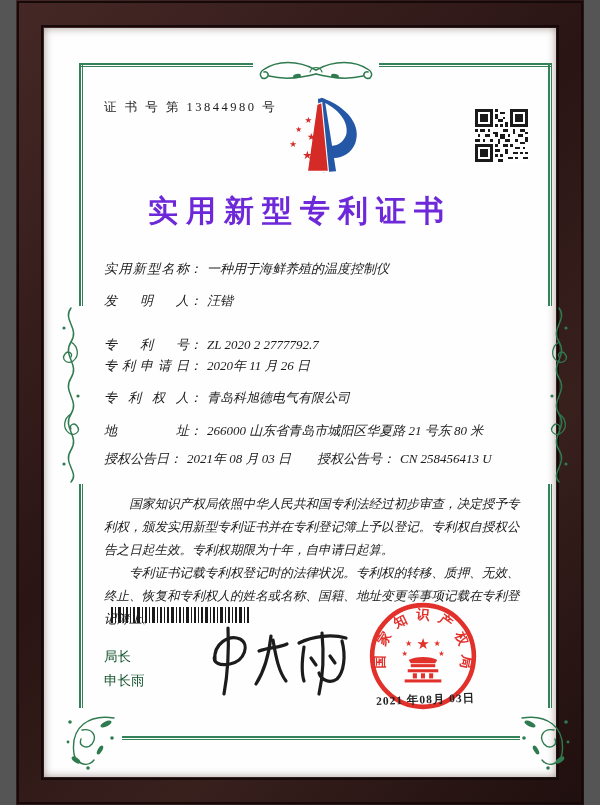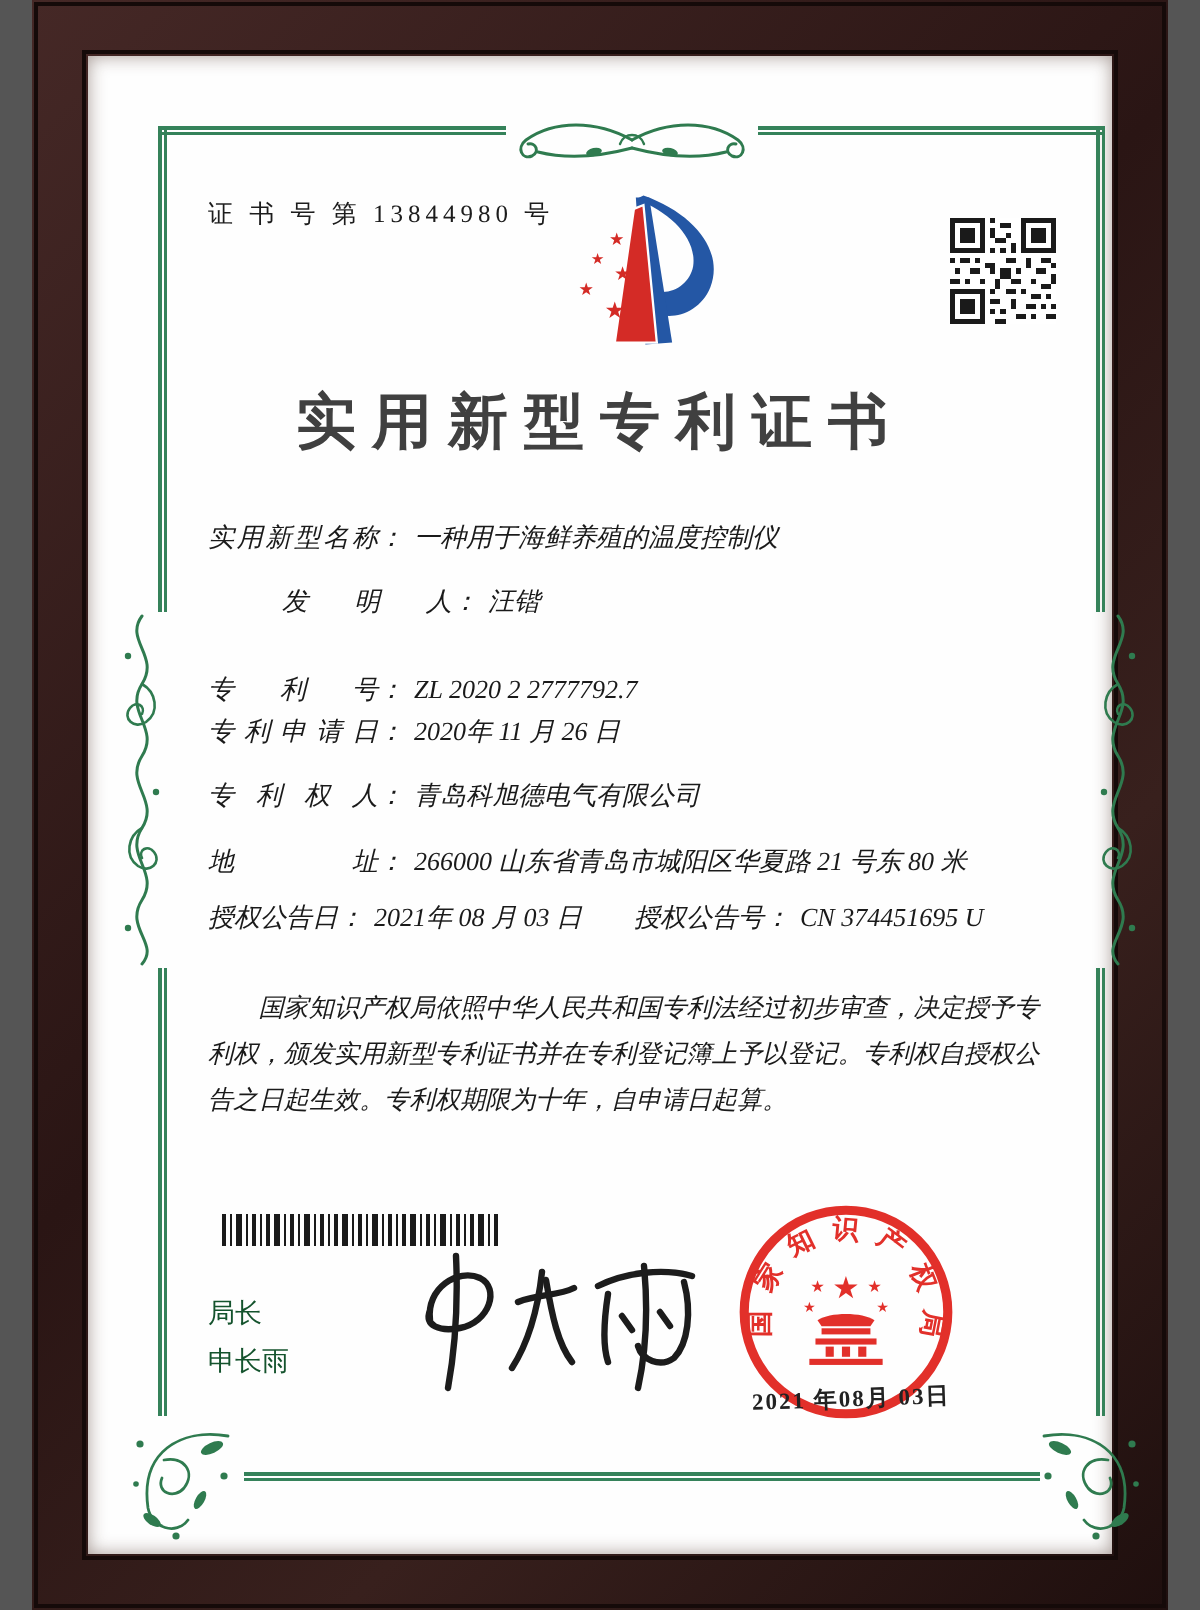--- a/index.html
+++ b/index.html
@@ -23,21 +23,21 @@
     background:linear-gradient(to bottom,#35825a 0,#35825a 2px,transparent 2px,transparent 3.2px,#35825a 3.2px,#35825a 4.3px,transparent 4.3px); }
   .vline { position:absolute; width:5px;
     background:linear-gradient(to right,#35825a 0,#35825a 2px,transparent 2px,transparent 3.2px,#35825a 3.2px,#35825a 4.3px,transparent 4.3px); }
   .orn { position:absolute; color:#2f7b4f; }
   .orn svg { display:block; }
   
   .certno { position:absolute; left:88px; top:99px; font-size:12.5px; letter-spacing:2.5px; color:#1c1c1c; }
   .logo { position:absolute; left:252px; top:92px; width:96px; height:86px; }
   .qr { position:absolute; left:459px; top:109px; width:53px; height:53px; }
   .title { position:absolute; left:0; top:191px; width:100%; text-align:center;
-    font-size:30px; font-weight:700; letter-spacing:8px; color:#404040; }
+    font-size:30px; font-weight:700; letter-spacing:8px; color:#6d28d9; }
   .fields { position:absolute; left:88px; top:254px; width:430px; font-size:13px; color:#1a1a1a; }
   .frow { position:absolute; left:0; white-space:nowrap;font-style:italic; }
   .lbl { display:inline-block; width:85px; text-align:justify; text-align-last:justify; text-justify:inter-character; vertical-align:bottom; }
   .lbl2 { display:inline-block; vertical-align:bottom; }
   .val { padding-left:5px; }
   .grantno { position:absolute; left:213px; top:0; white-space:nowrap; }
   .body-text { position:absolute; left:88px; top:471px; width:426px;
     font-size:12.6px; line-height:23px; color:#1a1a1a; font-style:italic;margin-top:22px; }
   .body-text p { text-indent:2em; }
   .barcode { position:absolute; left:95px; top:607px; width:140px; height:16px; }
@@ -162,33 +162,34 @@
                  M8,16h2v1h-2z M12,16h1v2h-1z M15,17h2v1h-2z M18,17h1v1h-1z M20,17h1v1h-1z
                  M8,18h1v1h-1z M10,18h1v1h-1z M13,19h2v1h-2z M16,19h1v1h-1z M19,19h2v1h-2z M9,20h2v1h-2z"></path>
       </g>
     </svg>
   </div>
 
   <div class="title">实用新型专利证书</div>
 
   <div class="fields">
     <div class="frow" style="top:6px;"><span class="lbl">实用新型名称</span><span>：</span><span class="val">一种用于海鲜养殖的温度控制仪</span></div>
-    <div class="frow" style="top:38px;margin-left:37px;"><span class="lbl">发明人</span><span>：</span><span class="val">汪锴</span></div>
+    <div class="frow" style="top:38px;"><span class="lbl">发明人</span><span>：</span><span class="val">汪锴</span></div>
     <div class="frow" style="top:82px;"><span class="lbl">专利号</span><span>：</span><span class="val">ZL 2020 2 2777792.7</span></div>
     <div class="frow" style="top:103px;"><span class="lbl">专利申请日</span><span>：</span><span class="val">2020年 11 月 26 日</span></div>
     <div class="frow" style="top:135px;"><span class="lbl">专利权人</span><span>：</span><span class="val">青岛科旭德电气有限公司</span></div>
     <div class="frow" style="top:168px;"><span class="lbl">地址</span><span>：</span><span class="val">266000 山东省青岛市城阳区华夏路 21 号东 80 米</span></div>
     <div class="frow" style="top:196px; width:430px;">
       <span class="lbl2">授权公告日</span><span>：</span><span class="val">2021年 08 月 03 日</span>
-      <span class="grantno"><span class="lbl2">授权公告号</span><span>：</span><span class="val">CN 374451695 U</span></span>
+      <span class="grantno"><span class="lbl2">授权公告号</span><span>：</span><span class="val">CN 258456413 U</span></span>
     </div>
   </div>
 
   <div class="body-text">
     <p>国家知识产权局依照中华人民共和国专利法经过初步审查，决定授予专利权，颁发实用新型专利证书并在专利登记簿上予以登记。专利权自授权公告之日起生效。专利权期限为十年，自申请日起算。</p>
+    <p>专利证书记载专利权登记时的法律状况。专利权的转移、质押、无效、终止、恢复和专利权人的姓名或名称、国籍、地址变更等事项记载在专利登记簿上。</p>
   </div>
 
   <div class="barcode">
     <svg width="140" height="16" viewBox="0 0 140 16" shape-rendering="crispEdges" fill="#1a1a1a">
       <rect x="0" width="2" height="16"></rect>
         <rect x="4" width="1" height="16"></rect>
         <rect x="7" width="3" height="16"></rect>
         <rect x="12" width="1" height="16"></rect>
       <rect x="15" width="2" height="16"></rect>
         <rect x="19" width="1" height="16"></rect>

